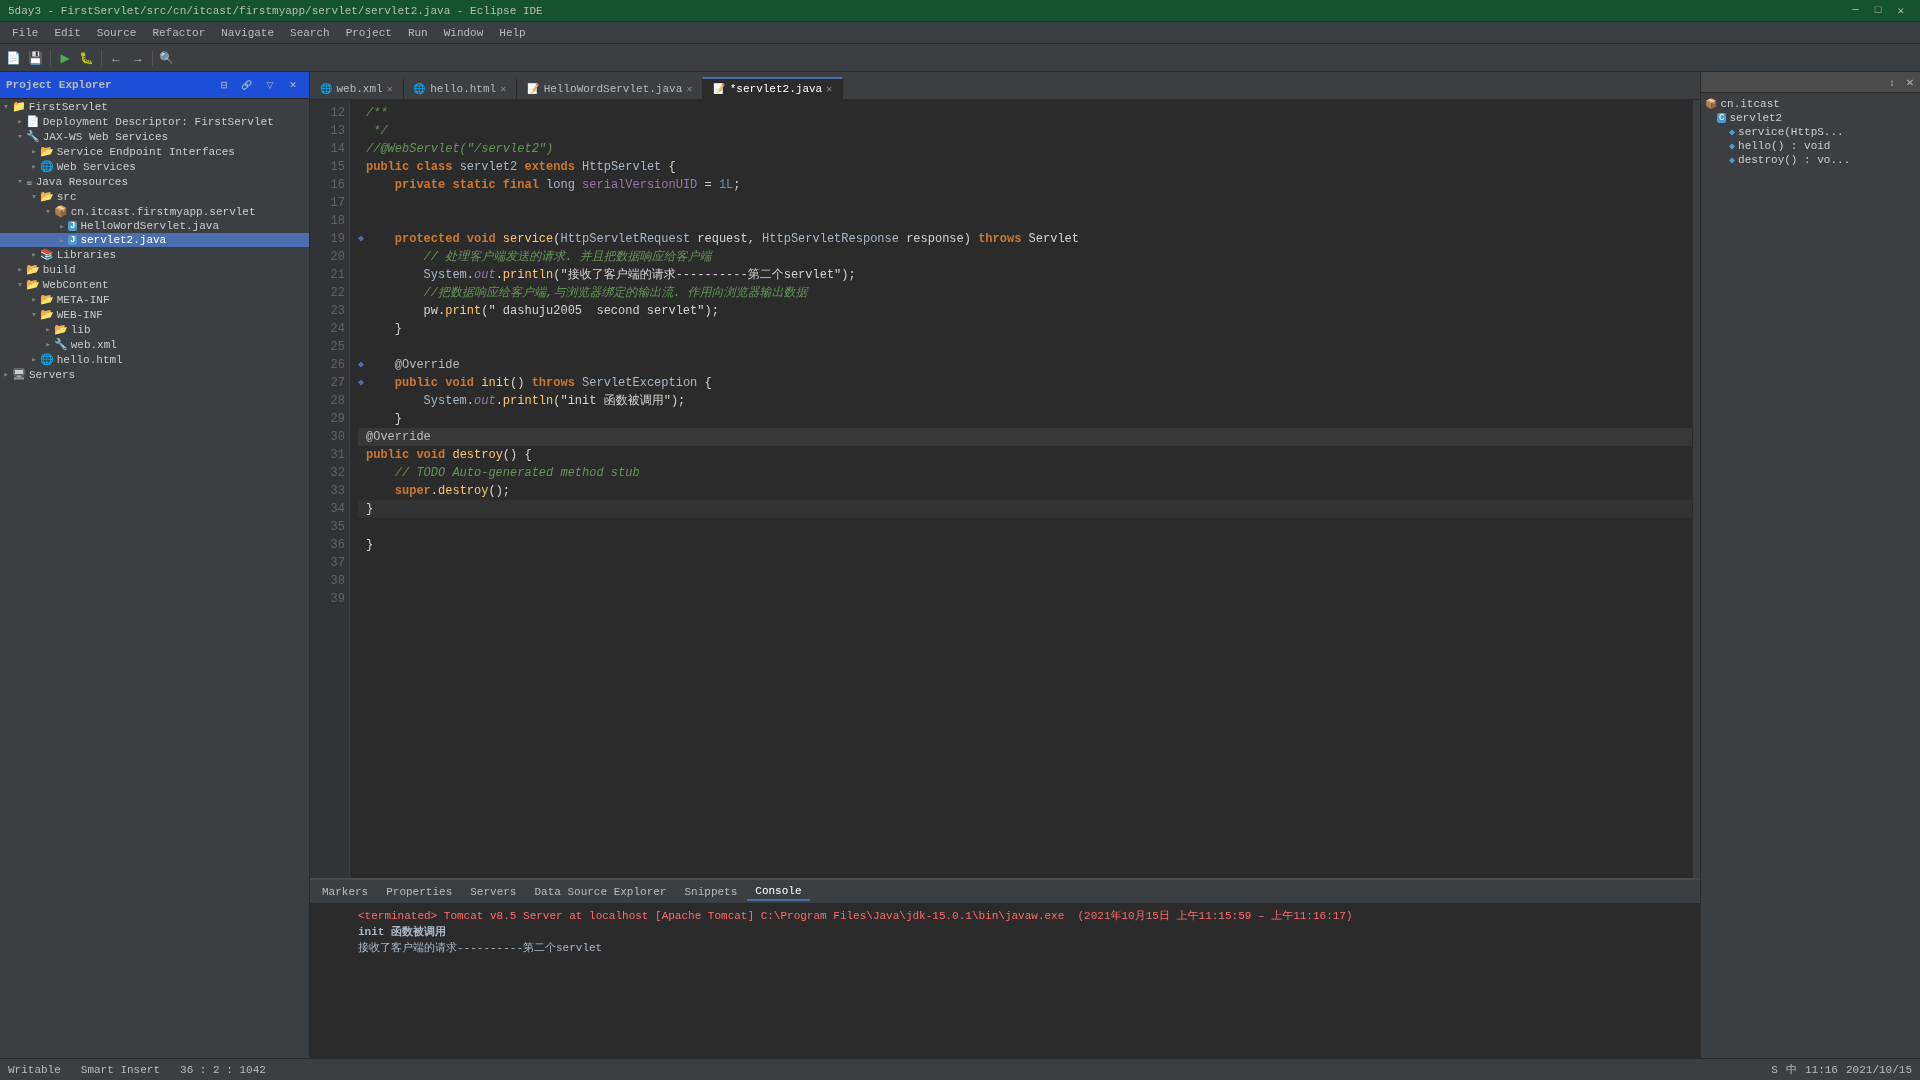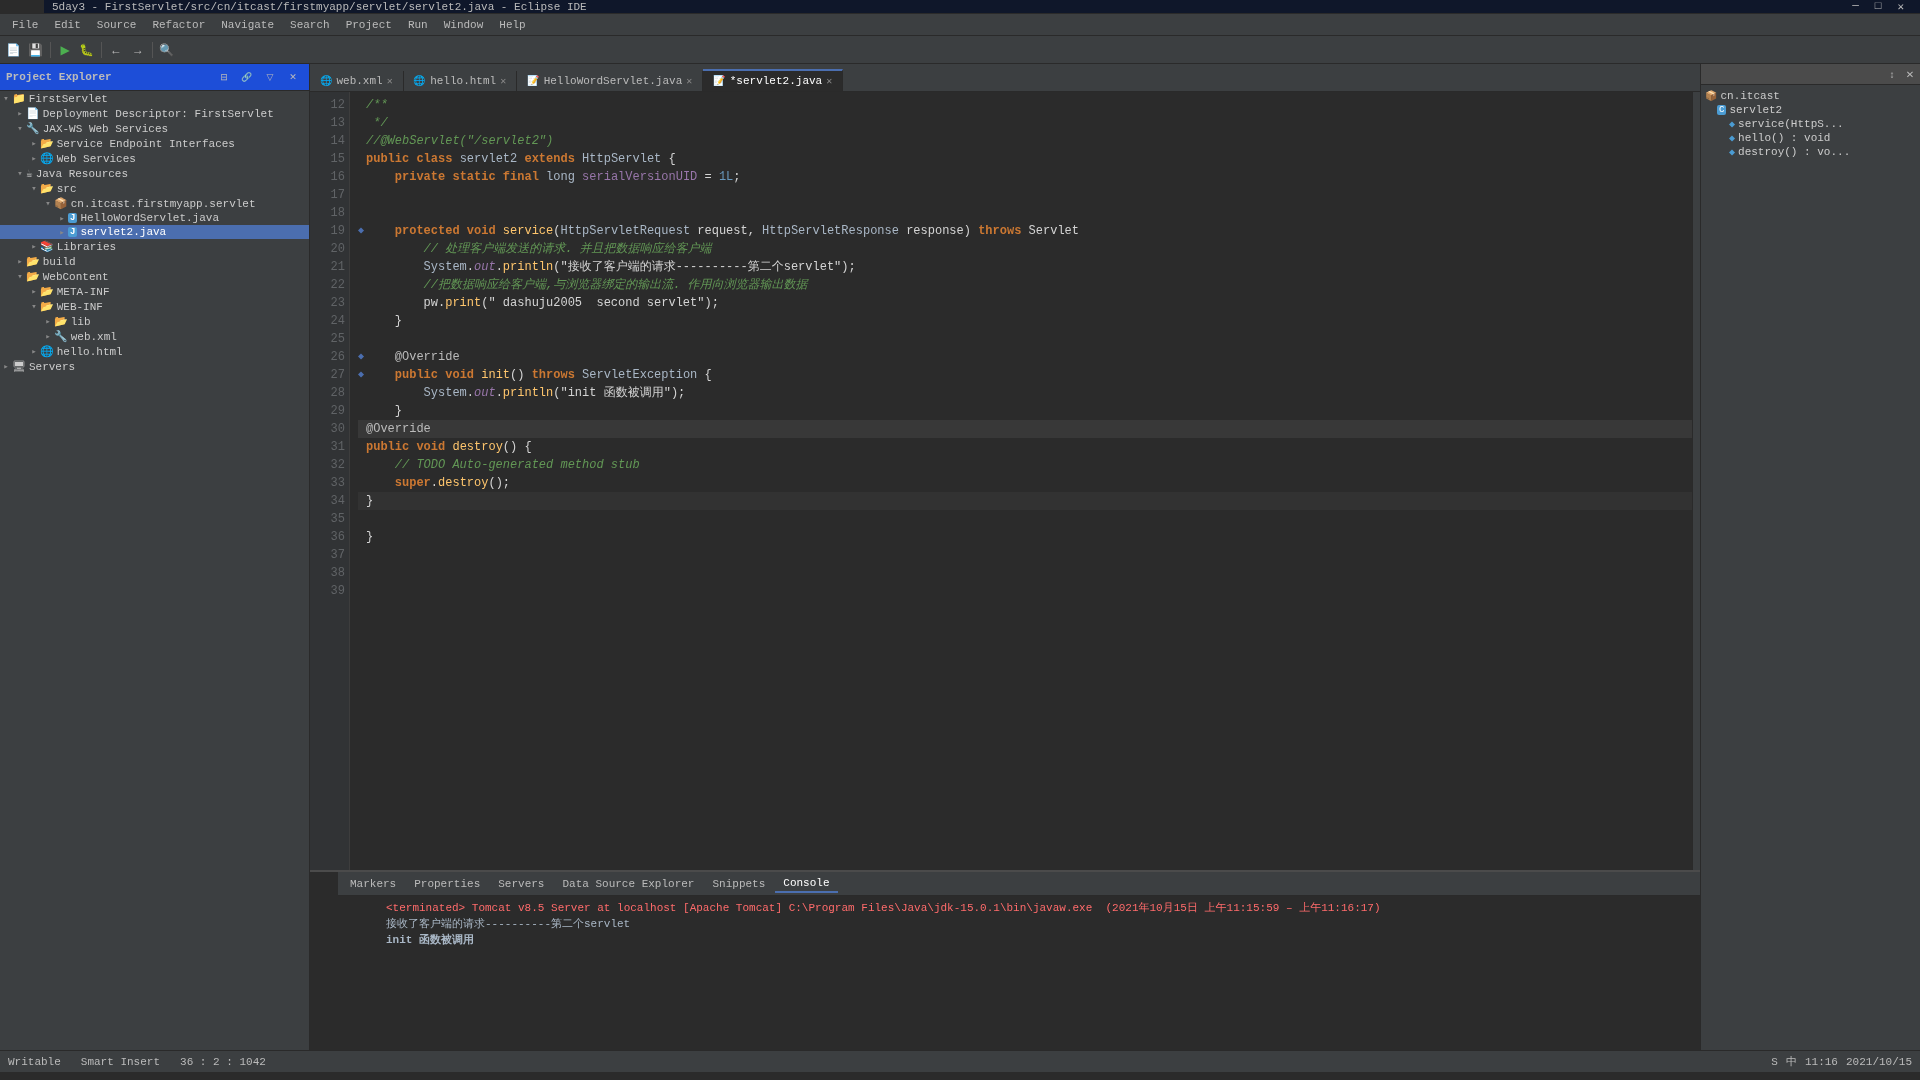--- a/index.html
+++ b/index.html
@@ -1,19 +1,19 @@
 <!DOCTYPE html>
 <html><head>
   <meta charset="utf-8">
   <style>
     * { margin: 0; padding: 0; box-sizing: border-box; }
     body { font-family: 'Consolas', 'Courier New', monospace; font-size: 12px; background: #2b2b2b; color: #d4d4d4; overflow: hidden; width: 1920px; height: 1080px; }
 
     
-    #title-bar { background: #0f172a; height: 14px; display: flex; align-items: center; padding: 0 8px; color: #bbb; font-size: 11px; border-bottom: 1px solid #2a2a2a; margin-left: 44px; }
+    #title-bar { background: #14532d; height: 22px; display: flex; align-items: center; padding: 0 8px; color: #bbb; font-size: 11px; border-bottom: 1px solid #2a2a2a; }
     #title-bar span { margin-right: 4px; }
 
     
     #menu-bar { background: #3c3f41; height: 22px; display: flex; align-items: center; padding: 0 4px; border-bottom: 1px solid #2a2a2a; }
     .menu-item { padding: 2px 8px; color: #bbb; font-size: 11px; cursor: pointer; white-space: nowrap; }
 
     
     #toolbar { background: #3c3f41; height: 28px; display: flex; align-items: center; padding: 0 4px; border-bottom: 1px solid #2a2a2a; gap: 2px; }
     .toolbar-btn { width: 20px; height: 20px; background: transparent; border: none; color: #bbb; cursor: pointer; display: flex; align-items: center; justify-content: center; font-size: 12px; }
     .toolbar-sep { width: 1px; height: 16px; background: #555; margin: 0 2px; }
@@ -56,21 +56,21 @@
 
     
     #right-panel { width: 220px; background: #3c3f41; border-left: 1px solid #2a2a2a; display: flex; flex-direction: column; overflow: hidden; }
     #right-panel-top { background: #4b4b4b; border-bottom: 1px solid #2a2a2a; display: flex; justify-content: flex-end; padding: 2px; gap: 2px; }
     .rp-btn { width: 16px; height: 16px; background: transparent; border: none; color: #bbb; cursor: pointer; font-size: 10px; }
     #right-panel-content { flex: 1; overflow-y: auto; padding: 4px; }
     .outline-item { display: flex; align-items: center; padding: 1px 0; font-size: 11px; color: #ccc; white-space: nowrap; }
     .outline-icon { margin-right: 3px; font-size: 10px; }
 
     
-    #bottom-area { height: 180px; background: #2b2b2b; border-top: 2px solid #4b4b4b; display: flex; flex-direction: column; padding-left: 28px; }
+    #bottom-area { height: 180px; background: #2b2b2b; border-top: 2px solid #4b4b4b; display: flex; flex-direction: column; }
     #bottom-tabs { background: #3c3f41; height: 24px; display: flex; align-items: center; border-bottom: 1px solid #2a2a2a; gap: 2px; padding: 0 4px; }
     .bottom-tab { padding: 2px 8px; font-size: 11px; color: #bbb; cursor: pointer; }
     .bottom-tab.active { color: #fff; border-bottom: 2px solid #4b6eaf; }
     #console-content { flex: 1; overflow-y: auto; padding: 4px 8px; font-size: 11px; color: #a9b7c6; line-height: 16px; margin-left: 40px; }
     .console-line { white-space: pre; }
     .console-terminated { color: #ff6b6b; }
     .console-bold { font-weight: bold; }
 
     
     #status-bar { background: #3c3f41; height: 22px; display: flex; align-items: center; padding: 0 8px; gap: 12px; border-top: 1px solid #2a2a2a; font-size: 11px; color: #bbb; }
@@ -363,22 +363,22 @@
       <div id="bottom-tabs">
           <span class="bottom-tab">Markers</span>
           <span class="bottom-tab">Properties</span>
           <span class="bottom-tab">Servers</span>
           <span class="bottom-tab">Data Source Explorer</span>
           <span class="bottom-tab">Snippets</span>
           <span class="bottom-tab active">Console</span>
         </div>
       <div id="console-content">
         <div class="console-line console-terminated">&lt;terminated&gt; Tomcat v8.5 Server at localhost [Apache Tomcat] C:\Program Files\Java\jdk-15.0.1\bin\javaw.exe  (2021年10月15日 上午11:15:59 – 上午11:16:17)</div>
+        <div class="console-line console-bold">init 函数被调用</div>
         <div class="console-line">接收了客户端的请求----------第二个servlet</div>
-        <div class="console-line console-bold">init 函数被调用</div>
       </div>
     </div>
 
   </div>
 
   <div id="right-panel">
     <div id="right-panel-top">
       <button class="rp-btn">↕</button>
       <button class="rp-btn">✕</button>
     </div>

